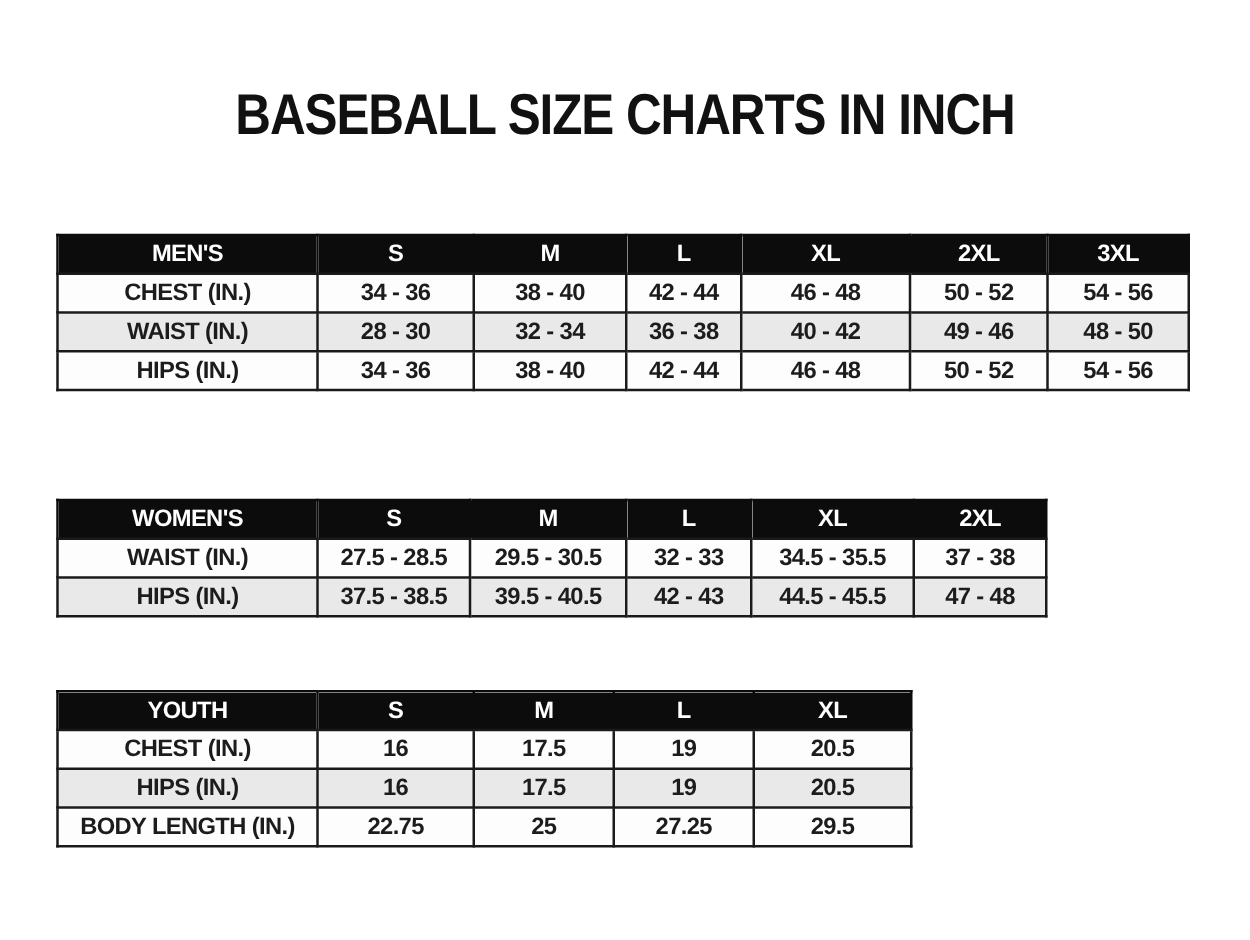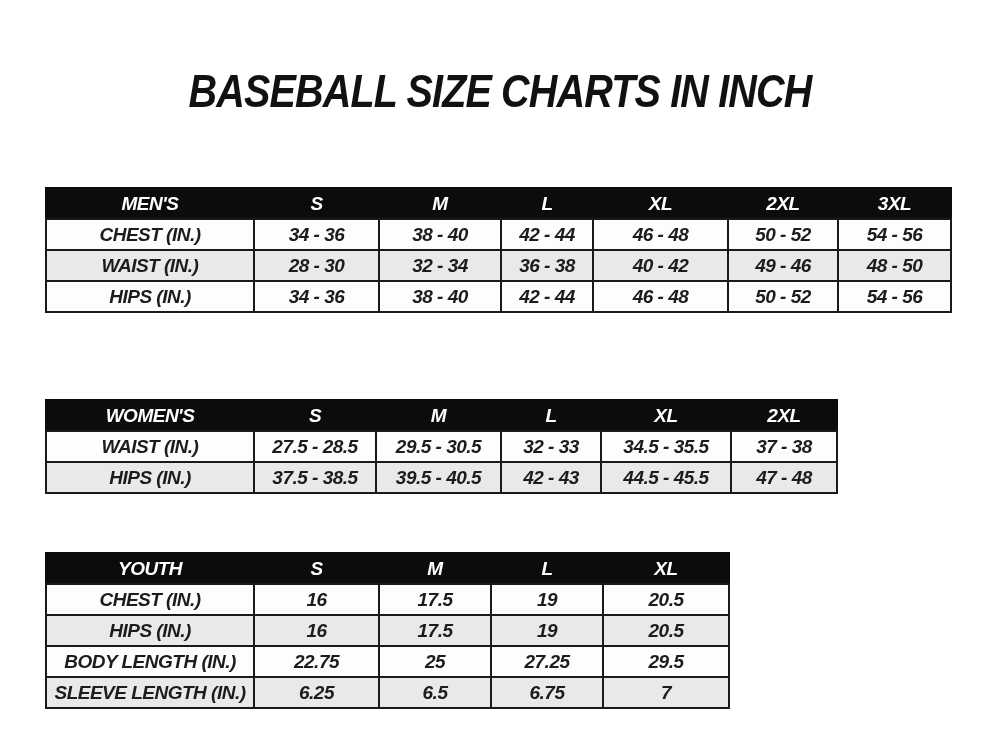--- a/index.html
+++ b/index.html
@@ -10,21 +10,20 @@
     width: 1000px;
     height: 752px;
     position: relative;
     overflow: hidden;
     background: var(--page-bg, #ffffff);
     font-family: "Liberation Sans", sans-serif;
   }
   .page {
     position: absolute;
     inset: 0;
-    font-style: italic;
   }
   .title {
     position: absolute;
     top: 64px;
     left: 0;
     width: 1000px;
     margin: 0;
     text-align: center;
     font-size: 46px;
     font-weight: bold;
@@ -199,23 +198,16 @@
             <td>19</td>
             <td>20.5</td>
           </tr>
           <tr>
             <td>BODY LENGTH (IN.)</td>
             <td>22.75</td>
             <td>25</td>
             <td>27.25</td>
             <td>29.5</td>
           </tr>
-          <tr>
-            <td>SLEEVE LENGTH (IN.)</td>
-            <td>6.25</td>
-            <td>6.5</td>
-            <td>6.75</td>
-            <td>7</td>
-          </tr>
         </tbody>
       </table>
     </div>
 </div>
 
 </body></html>

